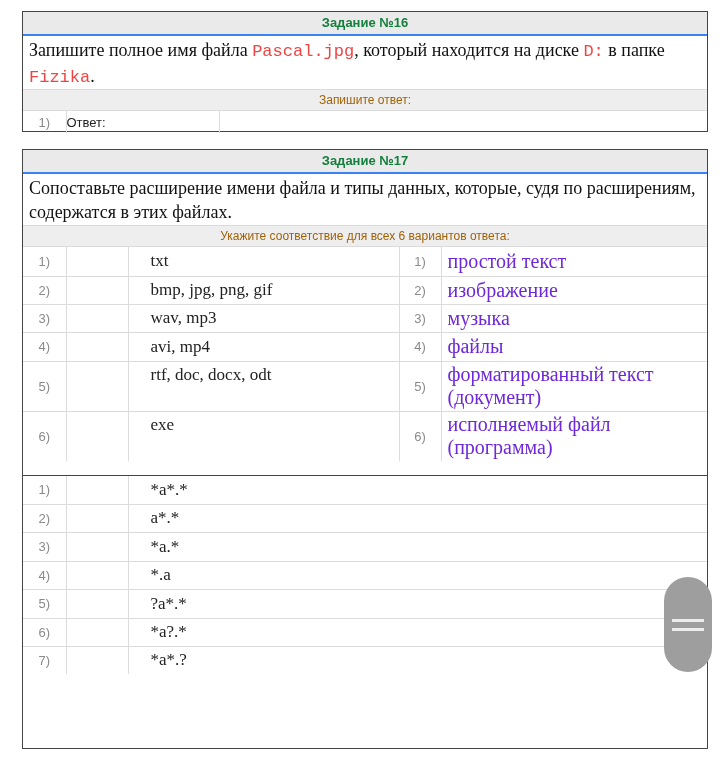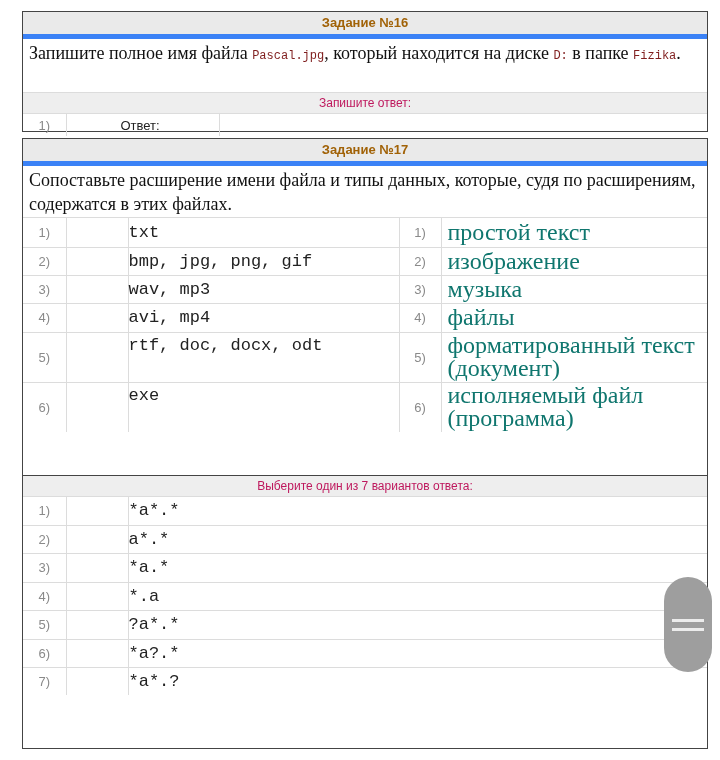--- a/index.html
+++ b/index.html
@@ -5,47 +5,47 @@
   html, body { margin: 0; padding: 0; }
   body {
     width: 720px; height: 760px; background: #ffffff; position: relative; overflow: hidden;
     font-family: "Liberation Serif", serif; color: #111;
   }
   .task {
     position: absolute; left: 22px; width: 686px;
     border: 1px solid #444; background: #fff; box-sizing: border-box;
   }
   .hdr {
-    background: #eaeaea; border-bottom: 5px solid #3b82f6;
+    background: #eaeaea; border-bottom: 2px solid #3b82f6;
     font-family: "Liberation Sans", sans-serif; font-weight: bold; font-size: 13px;
-    text-align: center; color: #a16207; height: 22px; line-height: 22px;
+    text-align: center; color: #15803d; height: 22px; line-height: 22px;
   }
   .question {
     font-size: 18px; line-height: 24px; padding: 2px 6px 3px 6px; color: #111;
     border-bottom: 1px solid #dcdcdc;
   }
-  .mono { font-family: "Liberation Mono", monospace; font-size: 12px; color: #7f1d1d; }
+  .mono { font-family: "Liberation Mono", monospace; font-size: 17px; color: #ef4444; }
   .instr {
     background: #eeeeee; font-family: "Liberation Sans", sans-serif; font-size: 12px;
-    color: #be185d; text-align: center; height: 20px; line-height: 20px;
+    color: #a16207; text-align: center; height: 20px; line-height: 20px;
     border-bottom: 1px solid #dcdcdc;
   }
   table { border-collapse: collapse; width: 100%; table-layout: fixed; }
   td { border-bottom: 1px solid #dcdcdc; border-right: 1px solid #dcdcdc; padding: 0; vertical-align: middle; }
   tr:last-child td { border-bottom: none; }
   td:last-child { border-right: none; }
   .num {
     font-family: "Liberation Sans", sans-serif; font-size: 13px; color: #8a8a8a;
     text-align: center;
   }
   .blank { }
-  .opt { font-family: Liberation Mono, monospace; font-size: 17px; color: #222; padding-left: 0; vertical-align: top; padding-top: 3px; }
+  .opt { font-family: Liberation Serif, serif; font-size: 17px; color: #222; padding-left: 22px; vertical-align: top; padding-top: 3px; }
   .opt-mid { vertical-align: middle; padding-top: 0; }
-  .ans-text { font-size: 24px; line-height: 23px; padding-left: 6px; color: #0f766e; }
-  .answer-label { font-family: "Liberation Sans", sans-serif; font-size: 13px; color: #222; text-align: center; padding-right: 5px; }
+  .ans-text { font-size: 20px; line-height: 23px; padding-left: 6px; color: #6d28d9; }
+  .answer-label { font-family: "Liberation Sans", sans-serif; font-size: 13px; color: #222; text-align: left; padding-right: 5px; }
   .answer-input { border: none; outline: none; width: 100%; height: 100%; background: transparent; font-size: 14px; }
   .fab {
     position: absolute; left: 664px; top: 577px; width: 48px; height: 95px;
     border-radius: 24px; background: #9e9e9e; display: flex; flex-direction: column;
     align-items: center; justify-content: center; gap: 6px;
   }
   .fab span { display: block; width: 32px; height: 3px; background: #ececec; }
 </style>
 </head>
 <body>
@@ -67,23 +67,24 @@
       <td class="num">1)</td>
       <td class="answer-label">Ответ:</td>
       <td>
         <input class="answer-input" type="text" value="" style="">
       </td>
     </tr>
   </tbody>
     </table>
 </div>
 
-<div class="task" style="top:138px; height:386px;">
+<div class="task" style="top:149px; height:386px;">
   <div class="hdr">Задание №17</div>
   <div class="question" style="height:46px;">Сопоставьте расширение имени файла и типы данных, которые, судя по расширениям, содержатся в этих файлах.</div>
+  <div class="instr">Укажите соответствие для всех 6 вариантов ответа:</div>
   <table>
     <colgroup>
         <col style="width:43px">
         <col style="width:62px">
         <col style="width:271px">
         <col style="width:42px">
         <col>
       </colgroup>
     <tbody>
         <tr style="height:29px;">
@@ -126,21 +127,20 @@
       <td class="blank"></td>
       <td class="opt">exe</td>
       <td class="num">6)</td>
       <td class="ans-text">исполняемый файл (программа)</td>
     </tr>
   </tbody>
     </table>
 </div>
 
 <div class="task" style="top:475px; height:274px;">
-  <div class="instr">Выберите один из 7 вариантов ответа:</div>
   <table>
     <colgroup>
         <col style="width:43px">
         <col style="width:62px">
         <col>
       </colgroup>
     <tbody>
         <tr style="height:28px;">
       <td class="num">1)</td>
       <td class="blank"></td>

